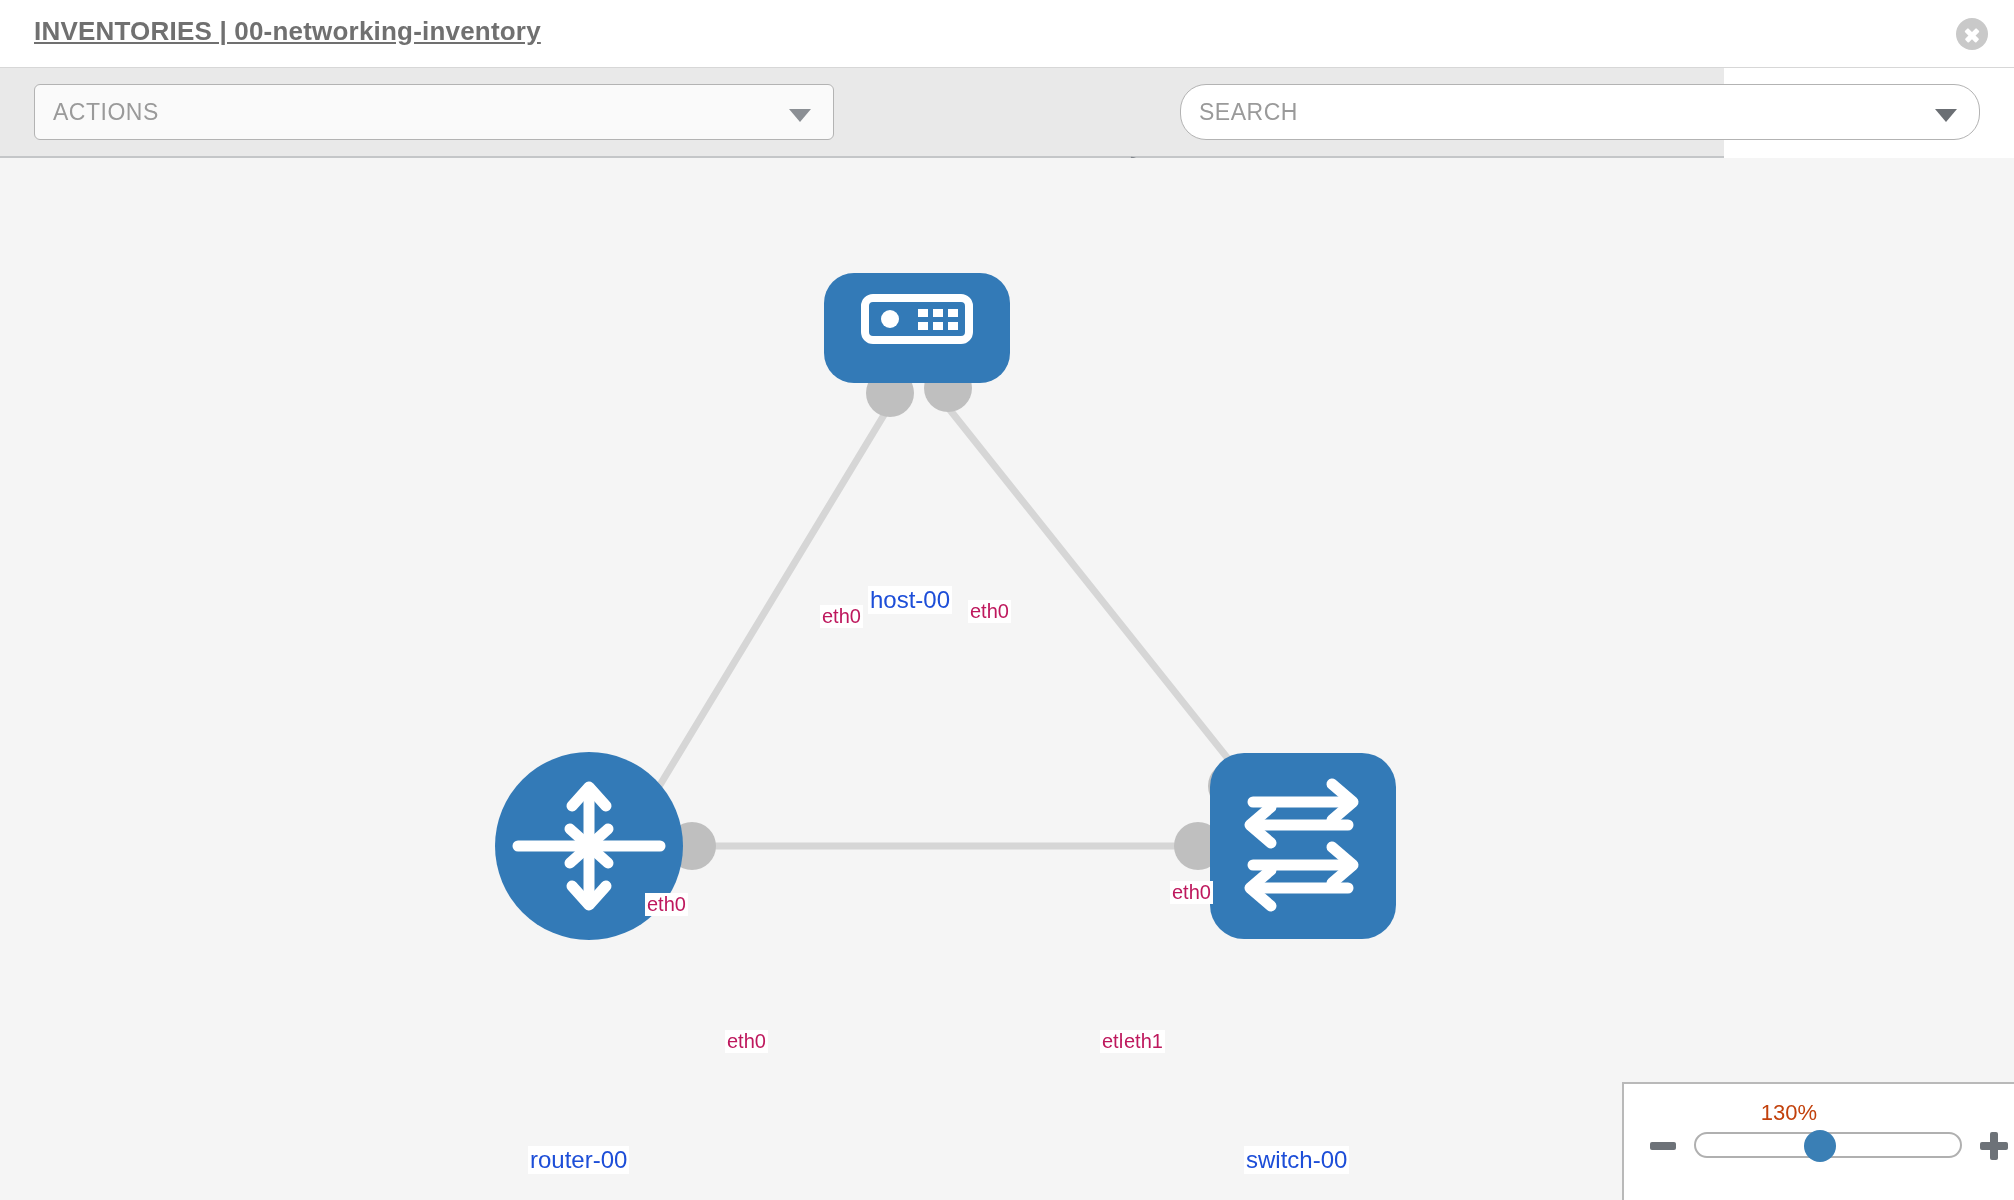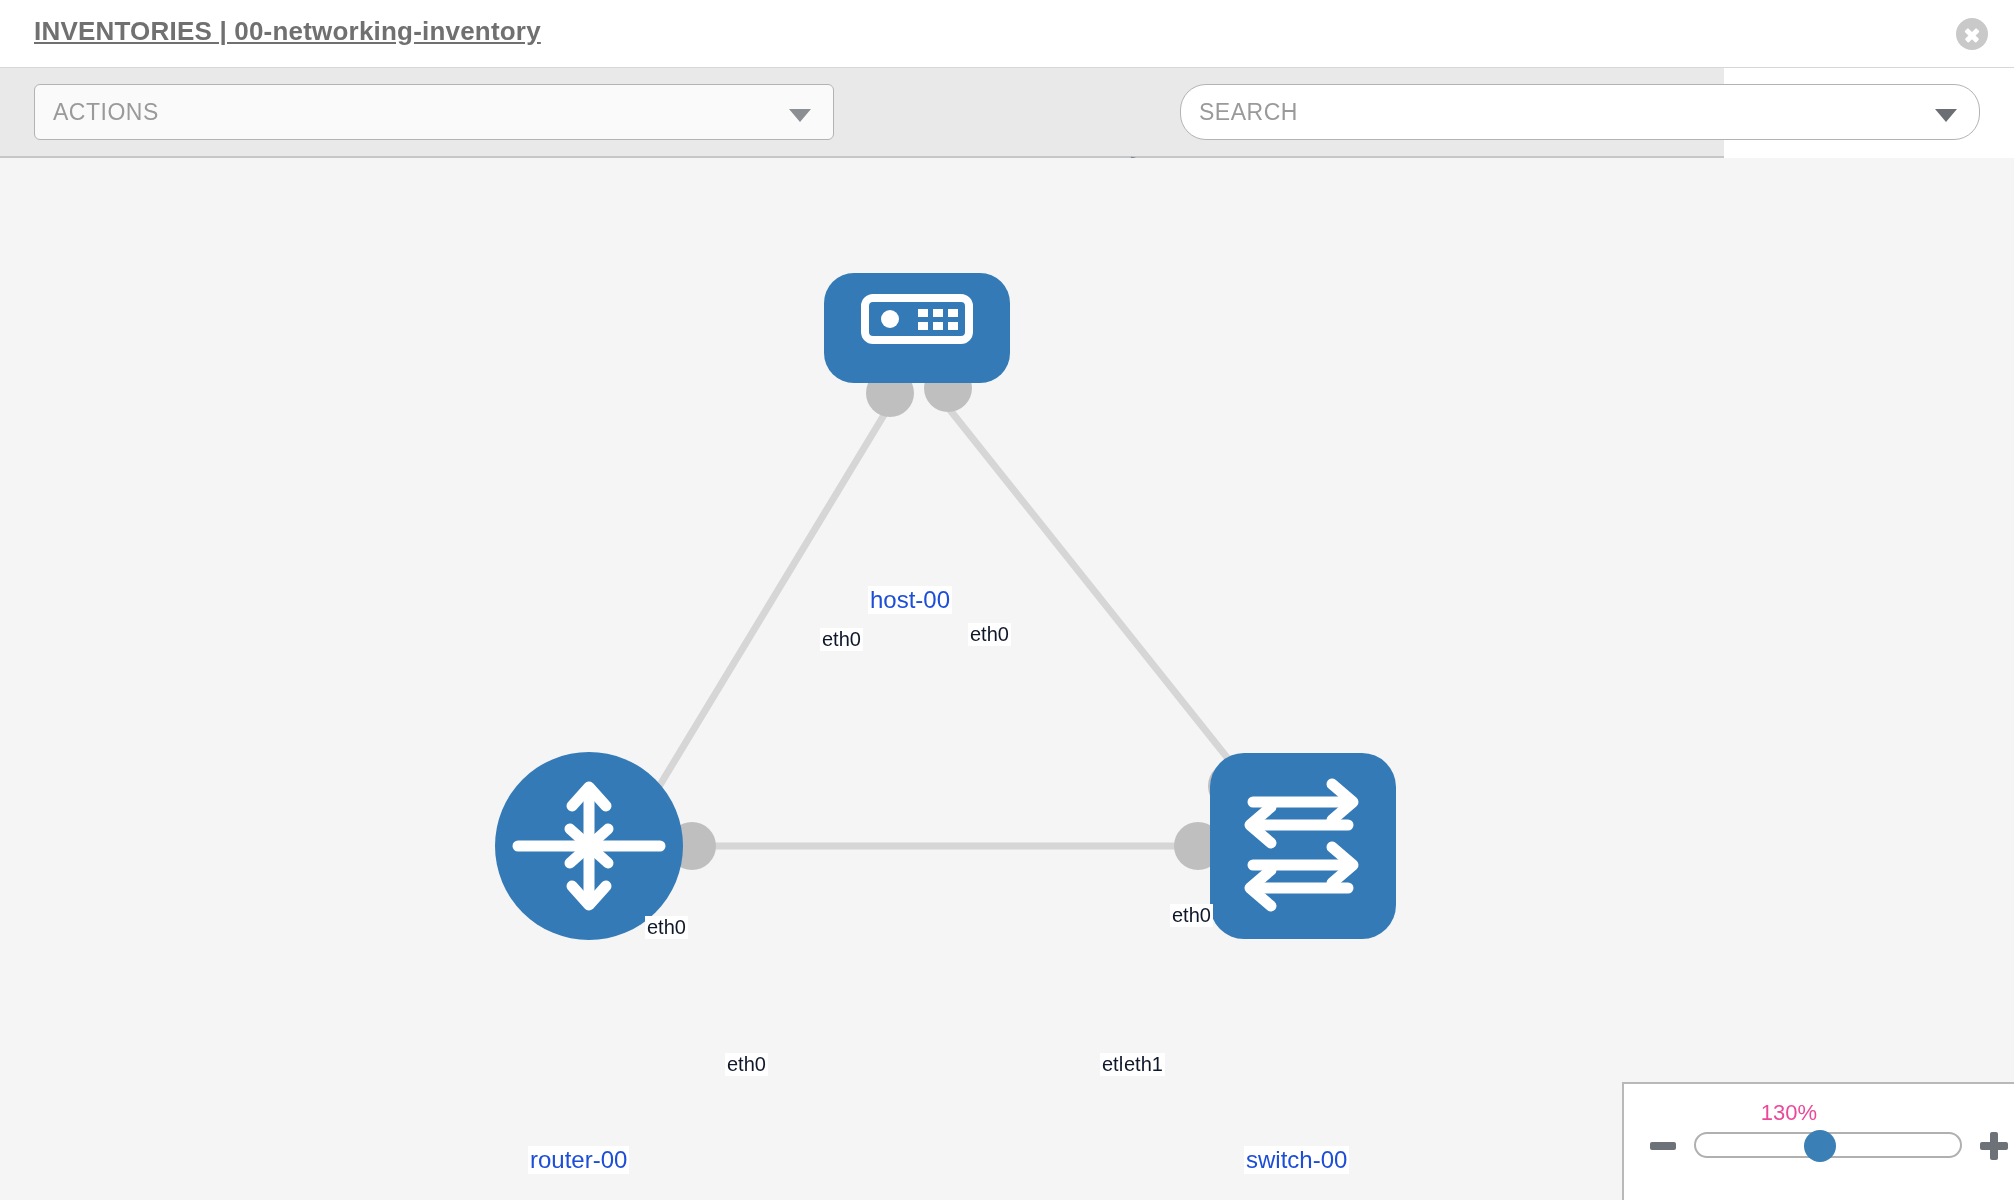--- a/index.html
+++ b/index.html
@@ -190,26 +190,25 @@
     color: #1d4ed8;
     background: #ffffff;
     white-space: nowrap;
     padding: 0 2px;
     cursor: pointer;
   }
 
   .edge-label {
     position: absolute;
     font-size: 20px;
-    color: #0f172a;
+    color: #be185d;
     background: #ffffff;
     white-space: nowrap;
     padding: 0 2px;
     cursor: pointer;
-    margin-top: 23px;
   }
 
   
   #zoom-panel {
     position: absolute;
     left: 1622px;
     top: 1082px;
     width: 392px;
     height: 118px;
     background: #ffffff;
@@ -218,21 +217,21 @@
     box-sizing: border-box;
   }
 
   #zoom-percent {
     position: absolute;
     left: 0;
     top: 16px;
     width: 330px;
     text-align: center;
     font-size: 22px;
-    color: #ec4899;
+    color: #c2410c;
   }
 
   #zoom-minus-button {
     position: absolute;
     left: 26px;
     top: 58px;
     width: 26px;
     height: 8px;
     background: #6d7278;
     border-radius: 2px;

